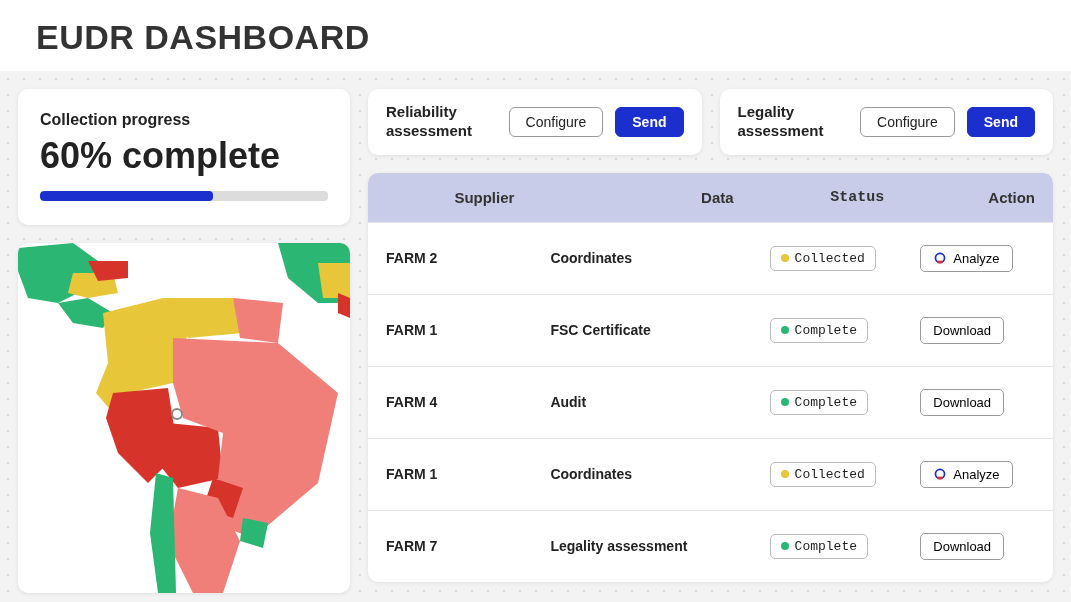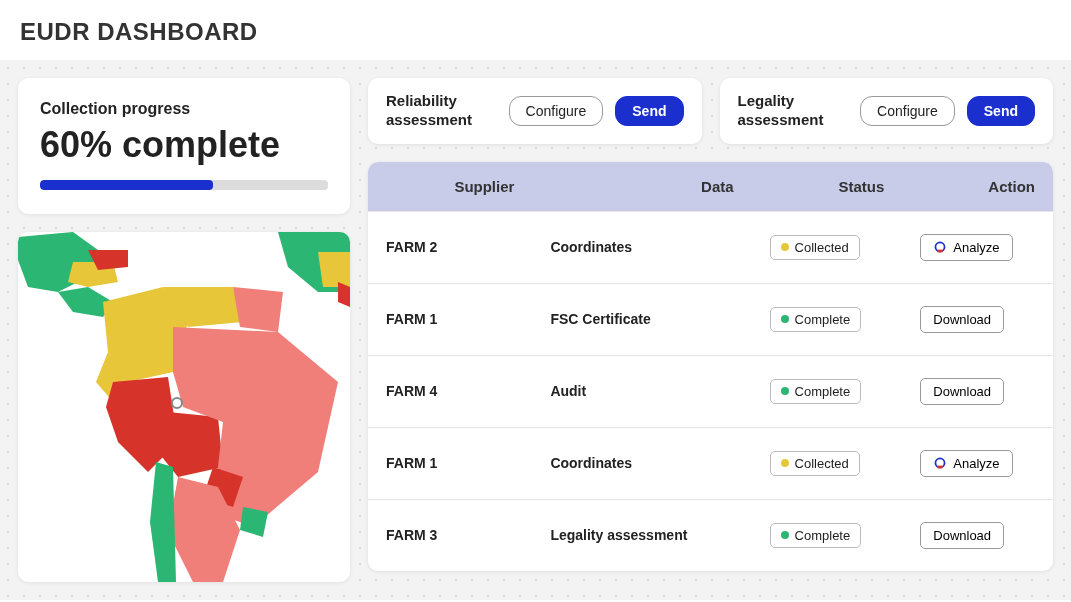--- a/index.html
+++ b/index.html
@@ -3,24 +3,24 @@
 <meta charset="utf-8">
 <style>
   * { box-sizing: border-box; margin: 0; padding: 0; }
   body {
     font-family: Arial, Helvetica, sans-serif;
     background: #fff;
     color: #222;
     width: 1071px;
   }
   .page-title {
-    font-size: 24px;
+    font-size: 34px;
     font-weight: 700;
     letter-spacing: 0.5px;
-    padding: 18px 20px 14px 20px;
+    padding: 18px 20px 14px 36px;
     color: #333;
   }
   .dashboard-area {
     background-color: #f3f3f3;
     background-image: radial-gradient(#d8d8d8 1px, transparent 1px);
     background-size: 16px 16px;
     padding: 18px;
     display: flex;
     gap: 18px;
     align-items: flex-start;
@@ -98,21 +98,21 @@
   .assessment-title {
     font-size: 15px;
     font-weight: 700;
     line-height: 1.25;
     color: #222;
     flex: 1;
   }
   .btn {
     font-size: 14px;
     padding: 6px 16px;
-    border-radius: 12px;
+    border-radius: 6px;
     cursor: pointer;
     font-family: inherit;
   }
   .btn-outline {
     background: #fff;
     border: 1px solid #999;
     color: #222;
   }
   .btn-primary {
     background: #1b2fce;
@@ -165,21 +165,21 @@
     font-size: 13px;
     background: #fff;
     cursor: pointer;
     font-family: inherit;
   }
   .analyze-icon {
     width: 14px; height: 14px;
   }
   th:nth-child(1),td:nth-child(1){width:24%;}
   th:nth-child(2),td:nth-child(2){width:32%;}
-  th:nth-child(3),td:nth-child(3){width:22%;}
+  th:nth-child(3),td:nth-child(3){width:22%;font-family:Liberation Mono, monospace;}
   th:nth-child(4),td:nth-child(4){width:22%;}
 </style>
 </head>
 <body>
 
 <h1 class="page-title">EUDR DASHBOARD</h1>
 
 <div class="dashboard-area">
 
   <div class="left-col">
@@ -307,21 +307,21 @@
                 </span></td>
               <td><button class="action-btn">
                   <svg class="analyze-icon" viewBox="0 0 16 16">
                     <circle cx="8" cy="8" r="5.2" fill="none" stroke="#1b2fce" stroke-width="2"></circle>
                     <rect x="5" y="11" width="6" height="3" fill="#d6332a"></rect>
                   </svg>
                   <span>Analyze</span>
                 </button></td>
             </tr>
             <tr>
-              <td class="supplier">FARM 3</td>
+              <td class="supplier">FARM 7</td>
               <td class="data">Legality assessment</td>
               <td><span class="status-pill">
                   <span class="status-dot dot-green"></span>
                   <span>Complete</span>
                 </span></td>
               <td><button class="action-btn">
                   <span>Download</span>
                 </button></td>
             </tr>
           </tbody>

